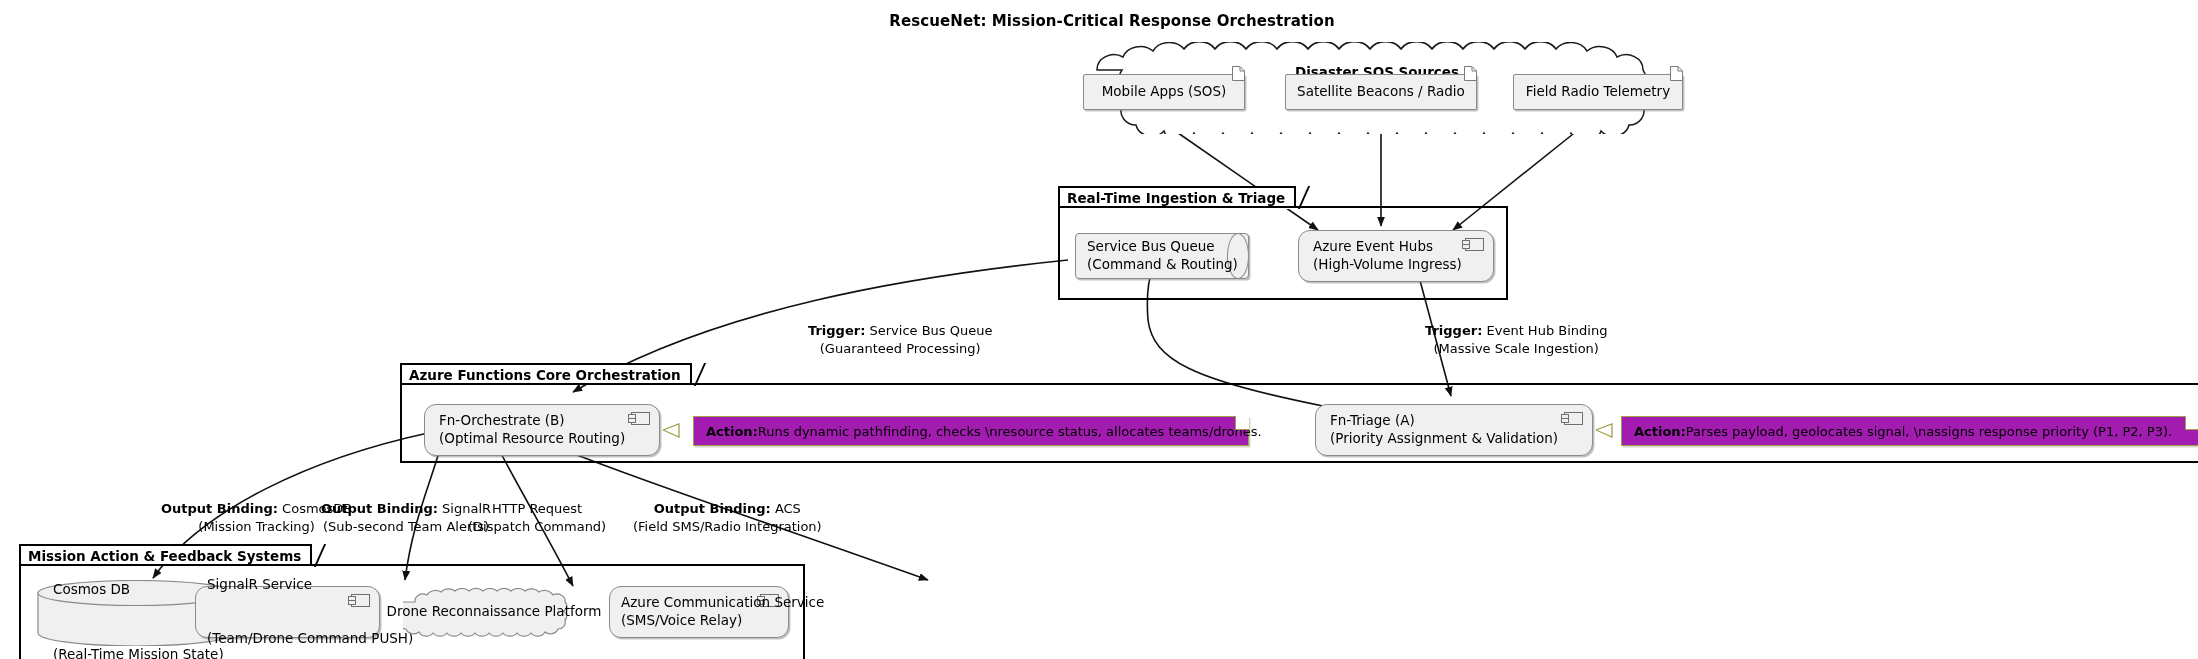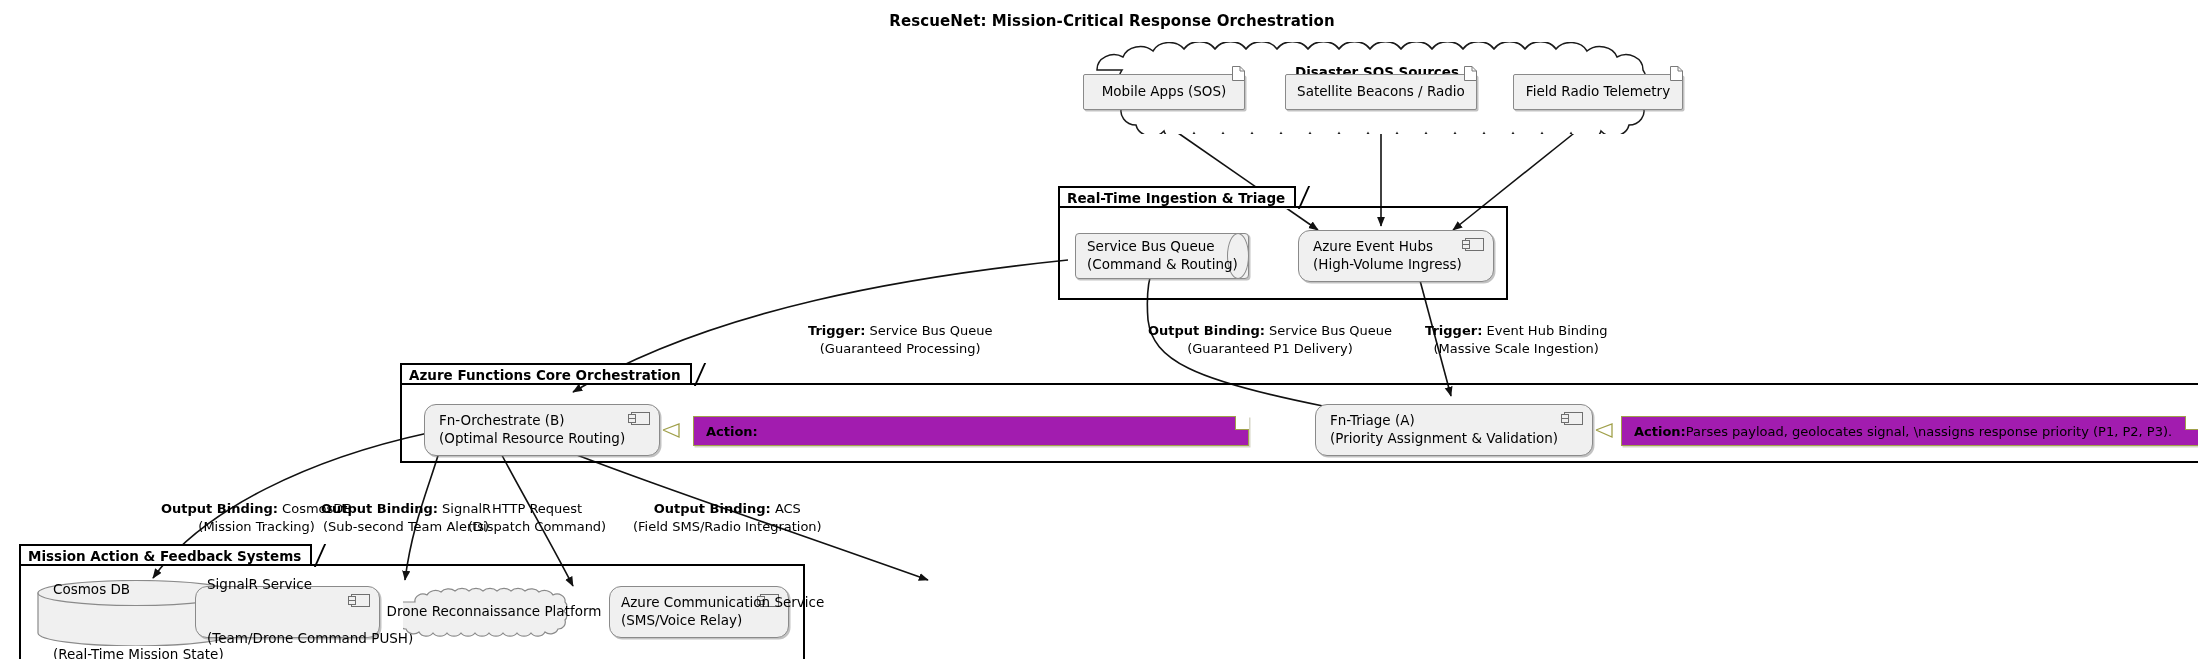--- a/index.html
+++ b/index.html
@@ -258,44 +258,41 @@
     <div class="comp-icon"></div>
     <div class="lbl" style="padding:0 11px;">
       <span>Azure Communication Service</span>
       <span>(SMS/Voice Relay)</span>
     </div>
   </div>
 
   <div class="note" style="left:680px;top:408px;width:556px;height:30px;">
     <div class="fold"></div>
     <b>Action:</b>
+      <span> Runs dynamic pathfinding, checks \nresource status, allocates teams/drones.</span>
   </div>
 
   <div class="note" style="left:1608px;top:408px;width:578px;height:30px;">
     <div class="fold"></div>
     <b>Action:</b>
       <span> Parses payload, geolocates signal, \nassigns response priority (P1, P2, P3).</span>
   </div>
 
   <svg class="layer" style="z-index:3;" viewBox="0 0 2198 659">
     <g fill="none" stroke="#a0a04a" stroke-width="1.3">
       <path d="M650,422 L666,416 L666,429 L650,422"></path>
       <path d="M1583,422 L1599,416 L1599,429 L1583,422"></path>
     </g>
   </svg>
 
   <div class="elabel" style="left:795px;top:314px;">
     <b>Trigger:</b><span> Service Bus Queue</span>
     <span class="l2">(Guaranteed Processing)</span>
   </div>
 
-  <div class="elabel" style="left:1135px;top:314px;">
-    <b>Output Binding:</b><span> Service Bus Queue</span>
-    <span class="l2">(Guaranteed P1 Delivery)</span>
-  </div>
 
   <div class="elabel" style="left:1412px;top:314px;">
     <b>Trigger:</b><span> Event Hub Binding</span>
     <span class="l2">(Massive Scale Ingestion)</span>
   </div>
 
   <div class="elabel" style="left:148px;top:492px;">
     <b>Output Binding:</b><span> CosmosDB</span>
     <span class="l2">(Mission Tracking)</span>
   </div>

